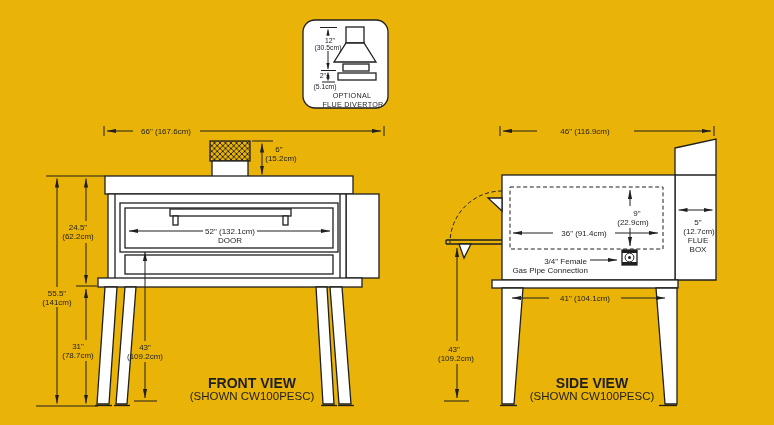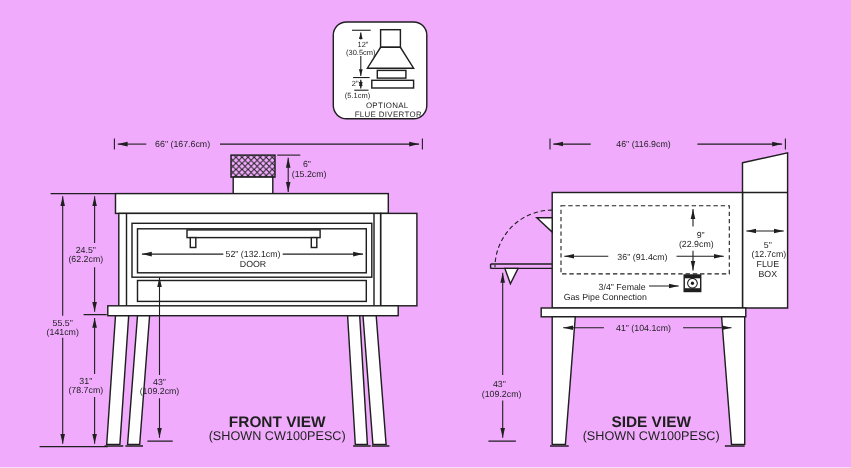--- a/index.html
+++ b/index.html
@@ -1,17 +1,17 @@
 <!DOCTYPE html>
 <html><head>
 <meta charset="utf-8">
 <style>
   html,body { margin:0; padding:0; background:#ffffff; }
   .sheet {
-    position:relative; width:774px; height:425px; background:#f0abfc;
+    position:relative; width:774px; height:425px; background:#eab308;
     font-family:"Liberation Sans", sans-serif; overflow:hidden;
   }
   svg { display:block; }
   text { font-family:"Liberation Sans", sans-serif; fill:#1f1f1f; }
   .dim   { font-size:8px; }
   .dim-s { font-size:6.8px; }
   .cap   { font-size:7.2px; letter-spacing:.3px; }
   .title { font-size:14px; font-weight:bold; }
   .subtitle { font-size:11.5px; }
   .ln  { stroke:#1f1f1f; stroke-width:1.3; fill:none; }

